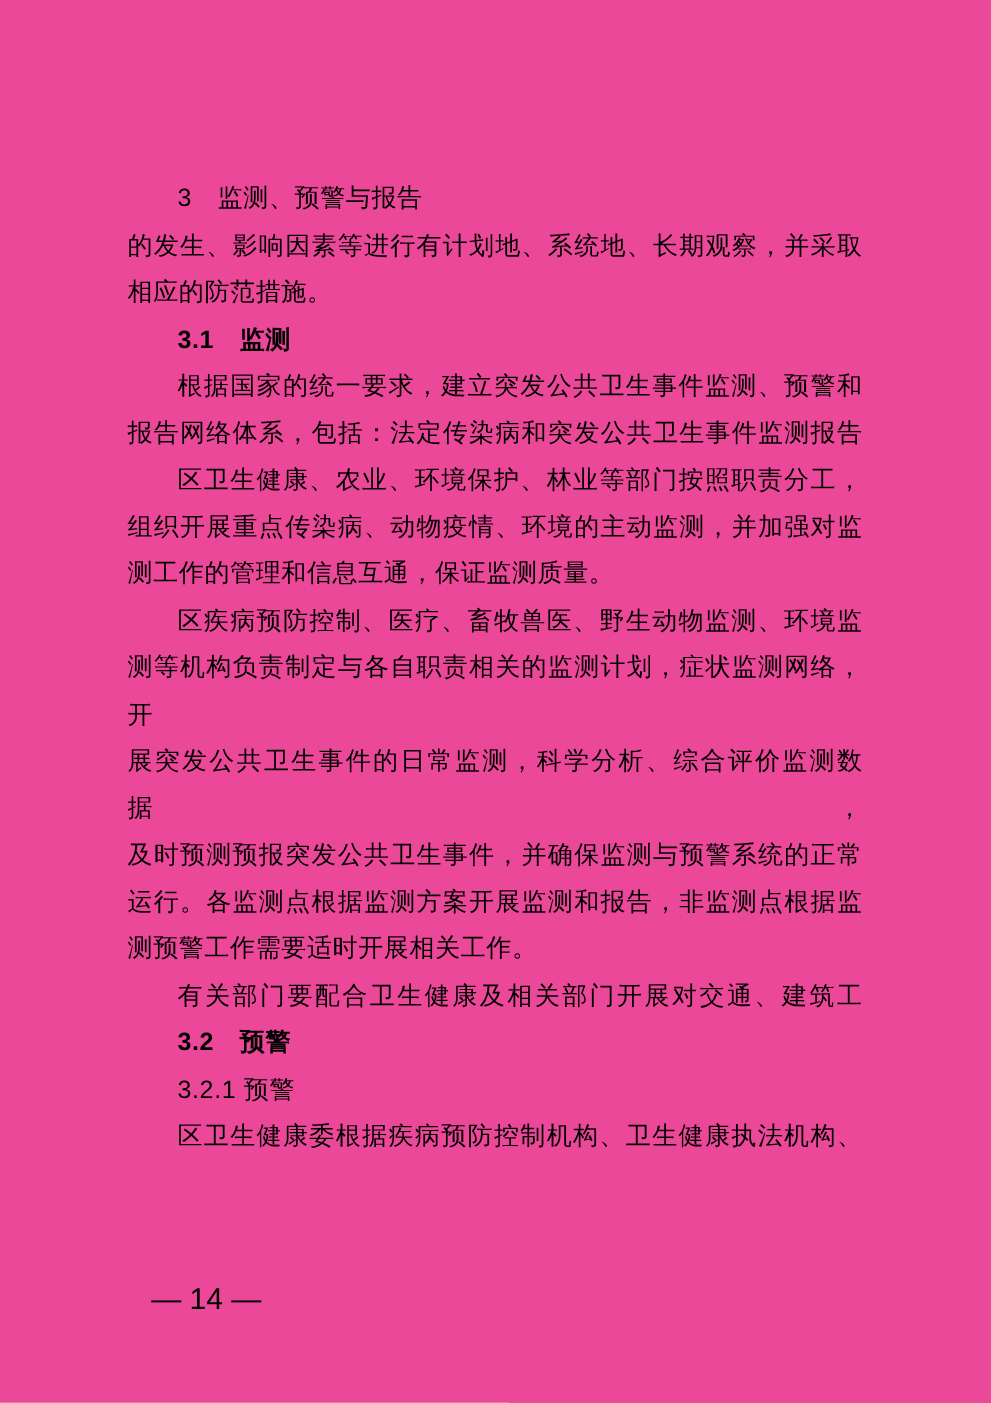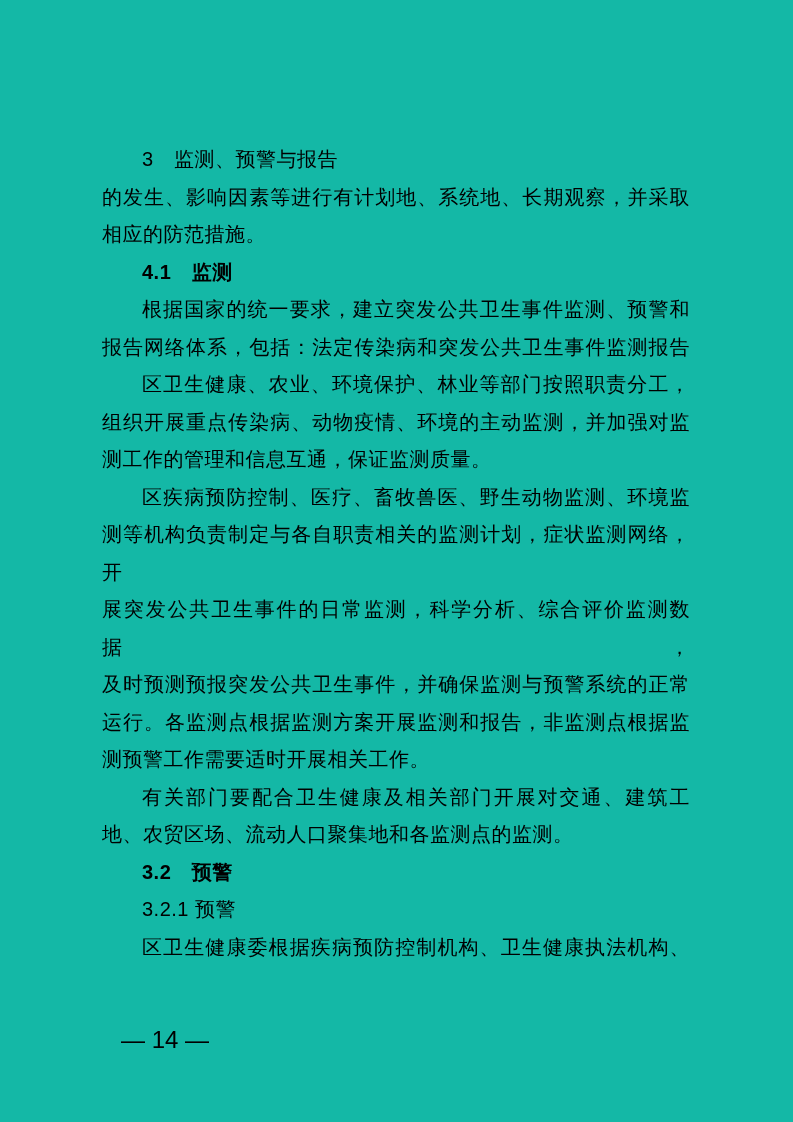--- a/index.html
+++ b/index.html
@@ -14,21 +14,21 @@
     overflow: hidden;
     font-family: "Liberation Sans", "DejaVu Sans", sans-serif;
     color: #000000;
   }
   .page {
     position: absolute;
     left: 0;
     top: 0;
     width: 793px;
     height: 1122px;
-    background: #14b8a6;
+    background: #ec4899;
   }
   .doc-body {
     position: absolute;
     left: 102px;
     top: 141px;
     width: 588px;
     font-size: 20px;
     line-height: 37.5px;
     letter-spacing: 0.5px;
   }
@@ -58,34 +58,33 @@
 </style>
 </head>
 <body>
 
 <div class="page">
 
   <div class="doc-body">
     <div class="line indent">3　监测、预警与报告</div>
     <div class="line fill">的发生、影响因素等进行有计划地、系统地、长期观察，并采取</div>
     <div class="line">相应的防范措施。</div>
-    <div class="line indent bold">4.1　监测</div>
+    <div class="line indent bold">3.1　监测</div>
     <div class="line indent fill">根据国家的统一要求，建立突发公共卫生事件监测、预警和</div>
     <div class="line fill">报告网络体系，包括：法定传染病和突发公共卫生事件监测报告</div>
     <div class="line indent fill">区卫生健康、农业、环境保护、林业等部门按照职责分工，</div>
     <div class="line fill">组织开展重点传染病、动物疫情、环境的主动监测，并加强对监</div>
     <div class="line">测工作的管理和信息互通，保证监测质量。</div>
     <div class="line indent fill">区疾病预防控制、医疗、畜牧兽医、野生动物监测、环境监</div>
     <div class="line fill">测等机构负责制定与各自职责相关的监测计划，症状监测网络，开</div>
     <div class="line fill">展突发公共卫生事件的日常监测，科学分析、综合评价监测数据，</div>
     <div class="line fill">及时预测预报突发公共卫生事件，并确保监测与预警系统的正常</div>
     <div class="line fill">运行。各监测点根据监测方案开展监测和报告，非监测点根据监</div>
     <div class="line">测预警工作需要适时开展相关工作。</div>
     <div class="line indent fill">有关部门要配合卫生健康及相关部门开展对交通、建筑工</div>
-    <div class="line">地、农贸区场、流动人口聚集地和各监测点的监测。</div>
     <div class="line indent bold">3.2　预警</div>
     <div class="line indent">3.2.1 预警</div>
     <div class="line indent fill">区卫生健康委根据疾病预防控制机构、卫生健康执法机构、</div>
   </div>
 
   <div class="footer">— 14 —</div>
 
 </div>
 
 </body></html>

